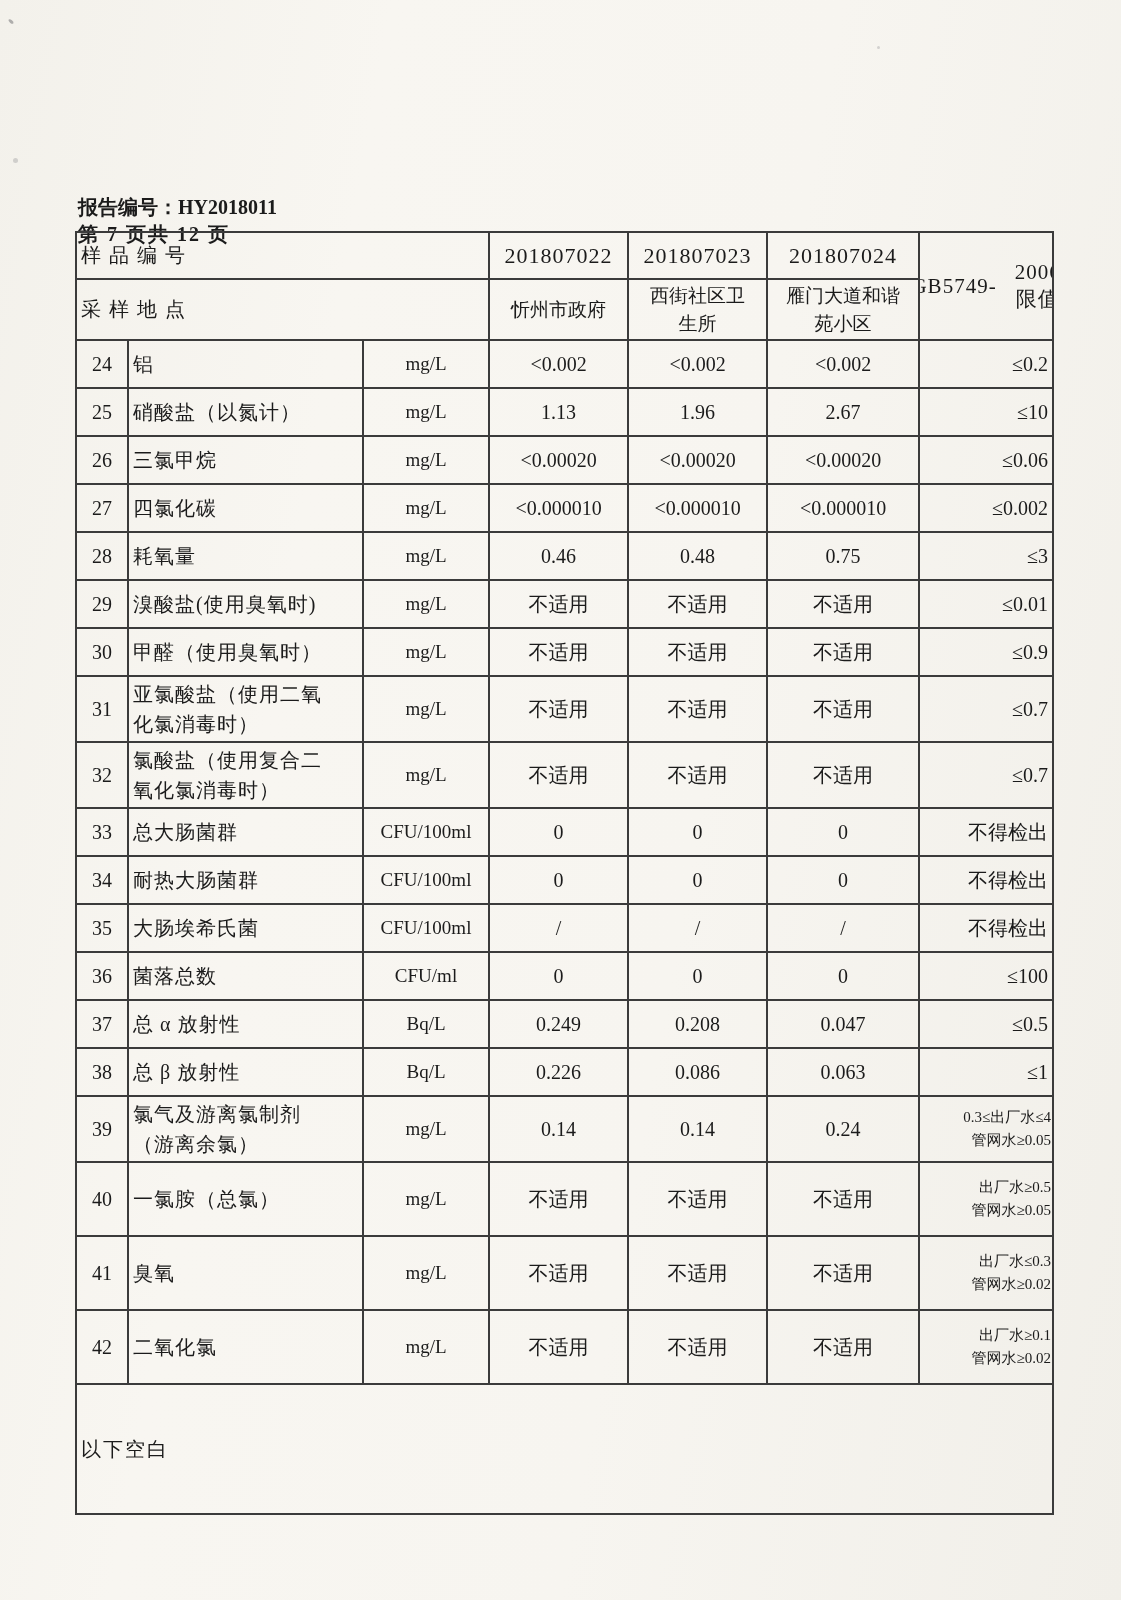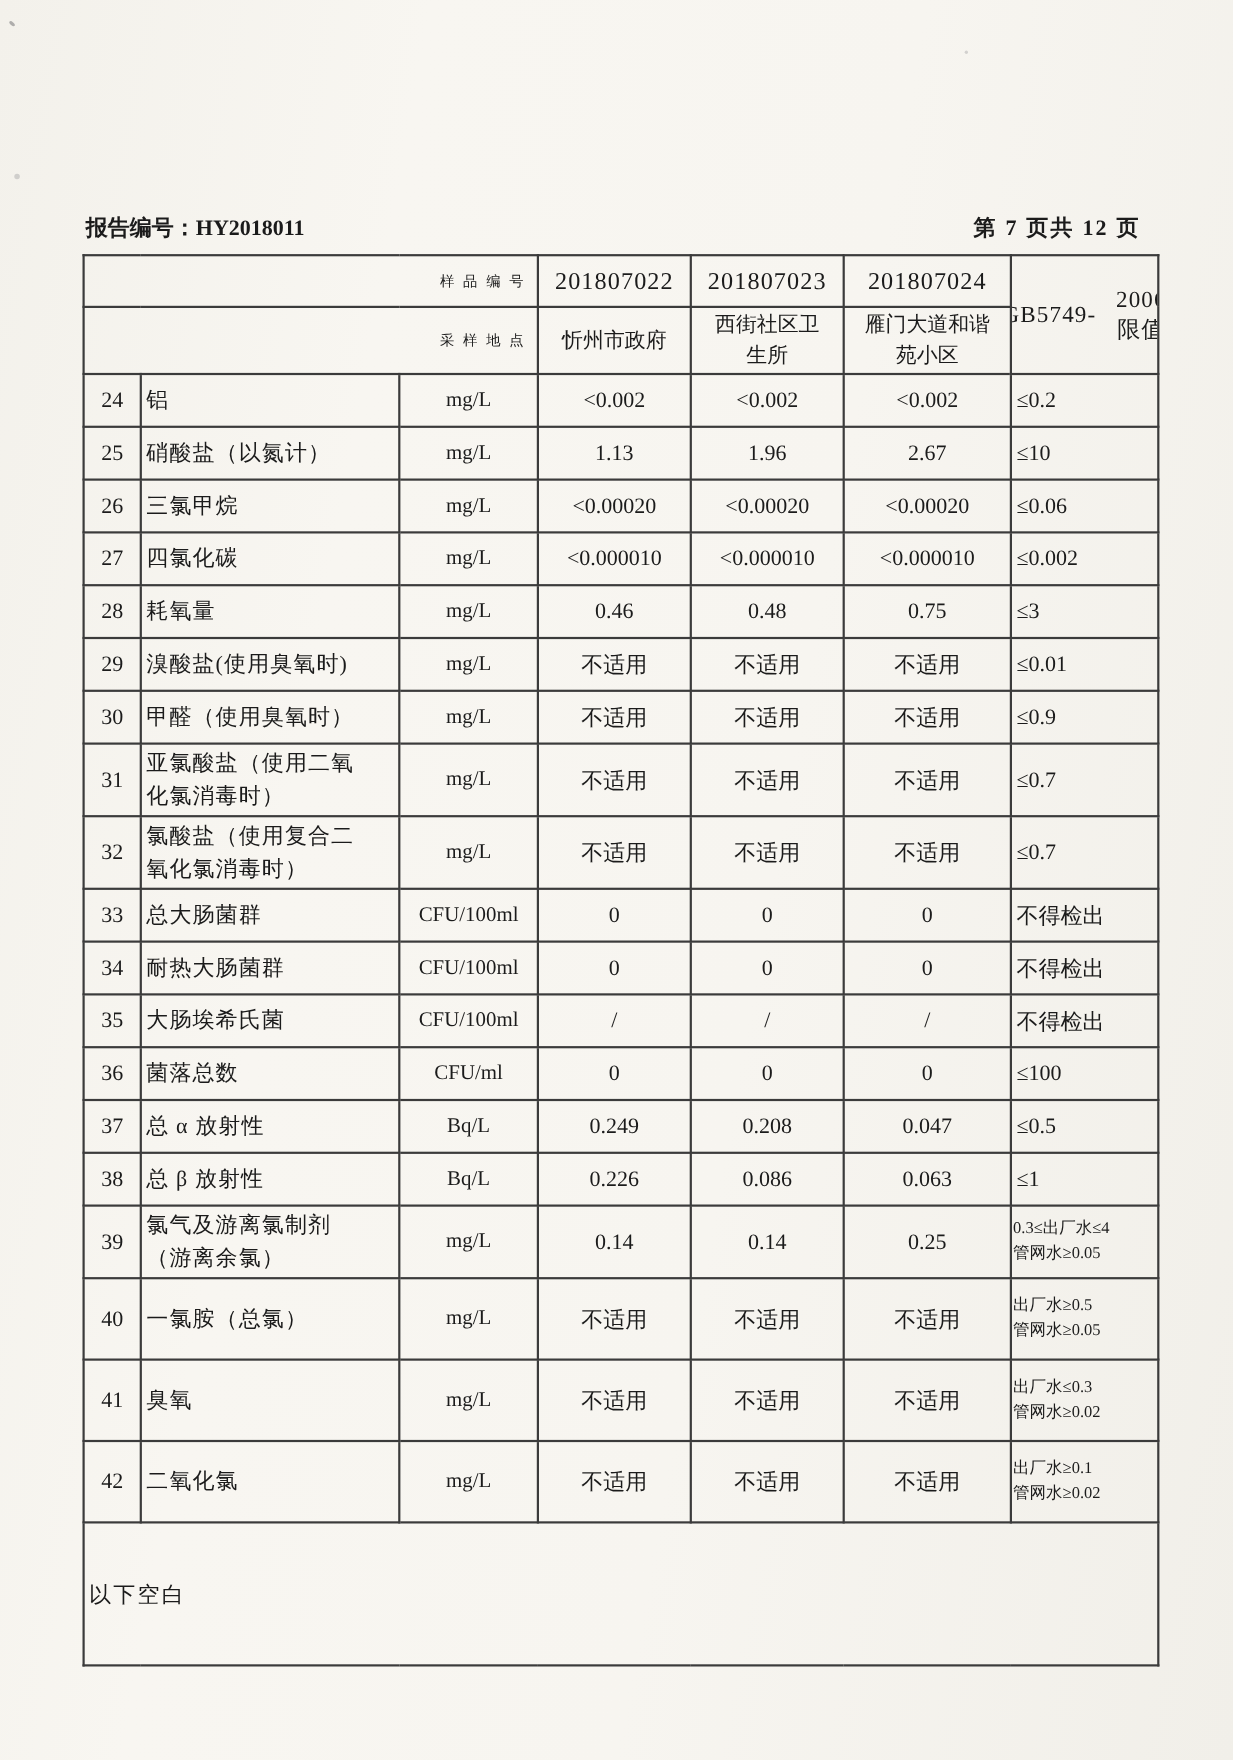--- a/index.html
+++ b/index.html
@@ -19,57 +19,57 @@
   .speck.s1 { left:8px;  top:20px;  width:6px; height:3px; transform:rotate(40deg); }
   .speck.s2 { left:13px; top:158px; width:5px; height:5px; opacity:.5; }
   .speck.s3 { left:877px; top:46px; width:3px; height:3px; opacity:.5; }
 
   .title {
     position:absolute; left:0; top:128px; width:1121px;
     text-align:center; font-size:30px; font-weight:700;
     letter-spacing:1.5px; white-space:nowrap;
   }
   .meta {
-    position:absolute; left:78px; right:84px; top:194px;
+    position:absolute; left:78px; right:70px; top:194px;
     display:flex; justify-content:space-between; align-items:baseline;
-    font-size:20px; font-weight:600;
+    font-size:20px; font-weight:600;flex-direction:column;
   }
   .meta .right { letter-spacing:2px; }
 
   table.report {
     position:absolute; left:75px; top:231px;
     width:977px; border-collapse:collapse; table-layout:fixed;
   }
   table.report th, table.report td {
     border:2px solid #3b3b3b;
     padding:2px 4px;
     font-weight:normal;
     vertical-align:middle;
     overflow:hidden;
   }
   tr.hrow1 { height:47px; }
   tr.hrow2 { height:59px; }
   tbody tr { height:48px;padding-left:32px; }
   tbody tr.tall-limit { height:74px; }
   tfoot tr { height:130px;border-radius:20px; }
 
-  .h-label  { text-align:right; font-size:13px; letter-spacing:8px; }
+  .h-label  { text-align:left; font-size:20px; letter-spacing:8px; }
   .h-sample { text-align:center; font-size:22px; letter-spacing:1px; }
   .h-loc    { text-align:center; font-size:19px; line-height:1.45; white-space:pre-line; }
   .h-limit  { text-align:center; }
   .limit-head-wrap {
     display:flex; flex-direction:row; justify-content:center; align-items:center;
     gap:18px; font-size:21px; letter-spacing:1px;
   }
   .c-no    { text-align:center; font-size:20px; }
   .c-name  { text-align:left; font-size:20px; padding-left:12px; line-height:1.5;
              white-space:pre-line; letter-spacing:1px; }
   .c-unit  { text-align:center; font-size:19px; }
   .c-val   { text-align:center; font-size:20px; }
-  .c-limit { text-align:left; font-size:20px; }
+  .c-limit { text-align:right; font-size:20px; }
   .c-limit.small { font-size:15px; line-height:1.55; white-space:pre-line; padding:2px 1px; letter-spacing:0; }
   .c-blank { vertical-align:top; text-align:left; padding:20px 0 0 12px;
              font-size:20px; letter-spacing:2px; }
 </style>
 </head>
 <body>
 
 <div class="page">
   <div class="speck s1"></div>
   <div class="speck s2"></div>
@@ -251,21 +251,21 @@
           <td class="c-val">0.063</td>
           <td class="c-limit">≤1</td>
         </tr>
         <tr>
           <td class="c-no">39</td>
           <td class="c-name">氯气及游离氯制剂
 （游离余氯）</td>
           <td class="c-unit">mg/L</td>
           <td class="c-val">0.14</td>
           <td class="c-val">0.14</td>
-          <td class="c-val">0.25</td>
+          <td class="c-val">0.24</td>
           <td class="c-limit small">0.3≤出厂水≤4
 管网水≥0.05</td>
         </tr>
         <tr class="tall-limit">
           <td class="c-no">40</td>
           <td class="c-name">一氯胺（总氯）</td>
           <td class="c-unit">mg/L</td>
           <td class="c-val">不适用</td>
           <td class="c-val">不适用</td>
           <td class="c-val">不适用</td>

